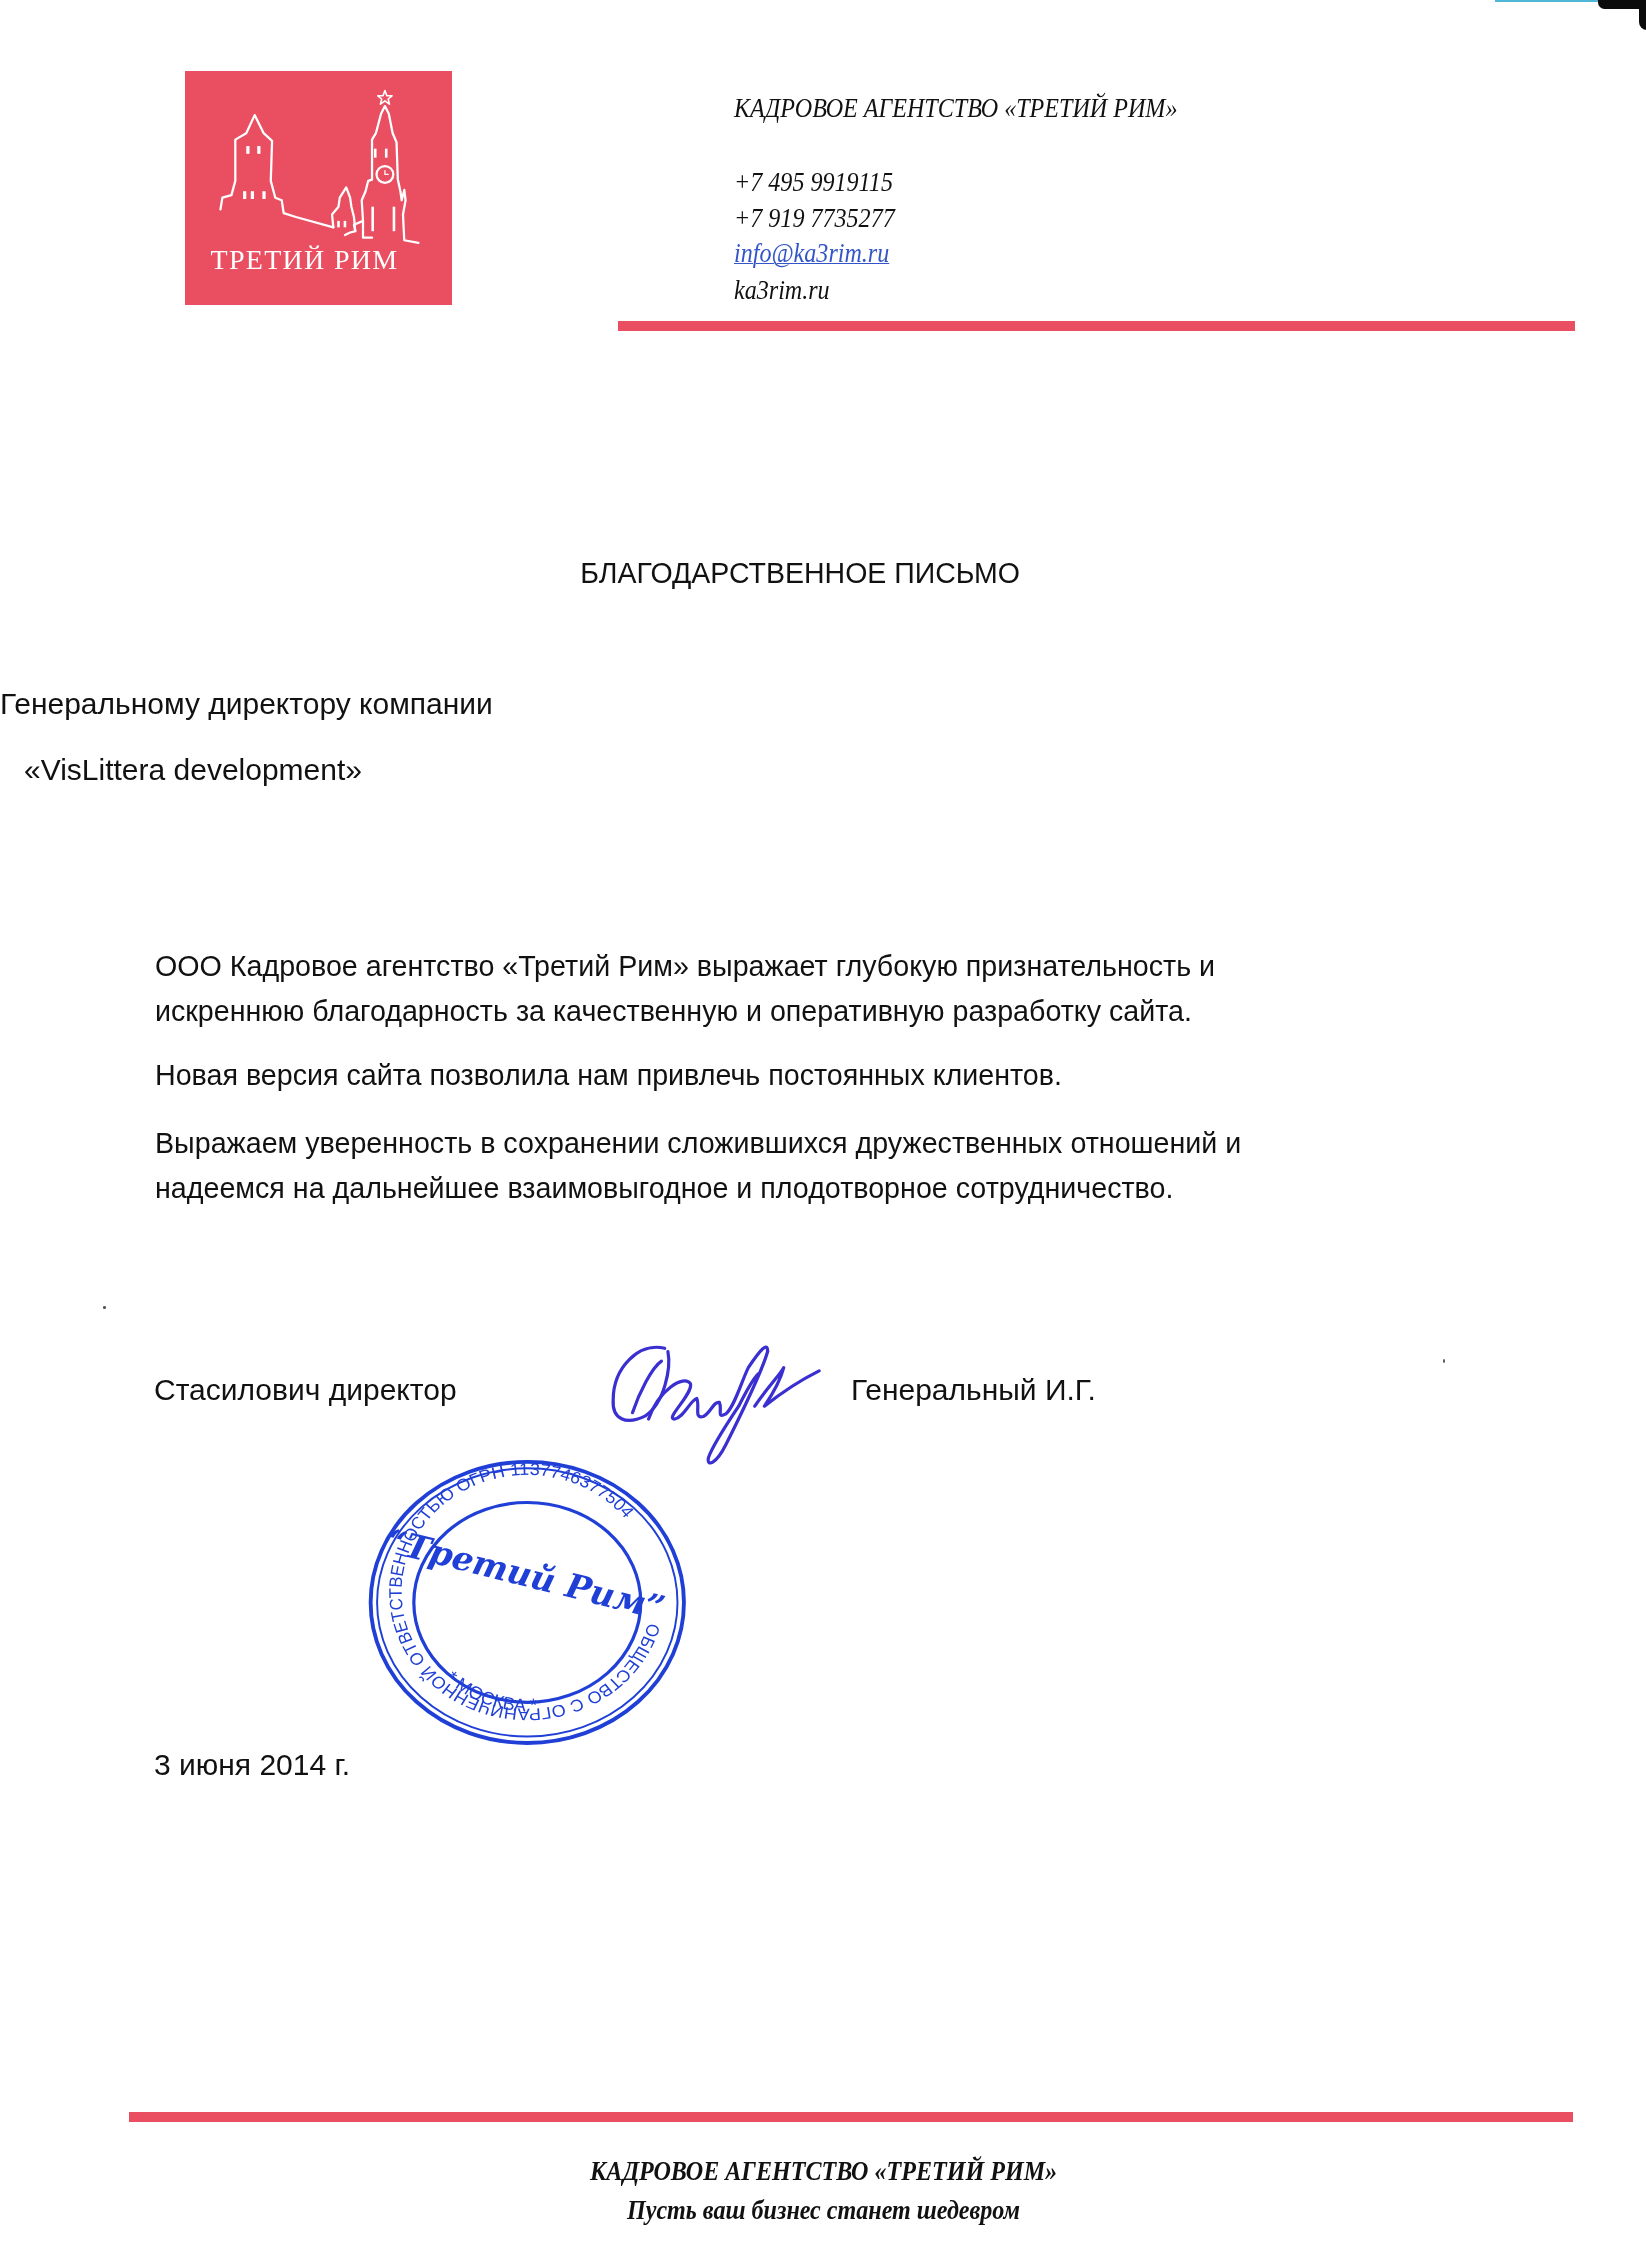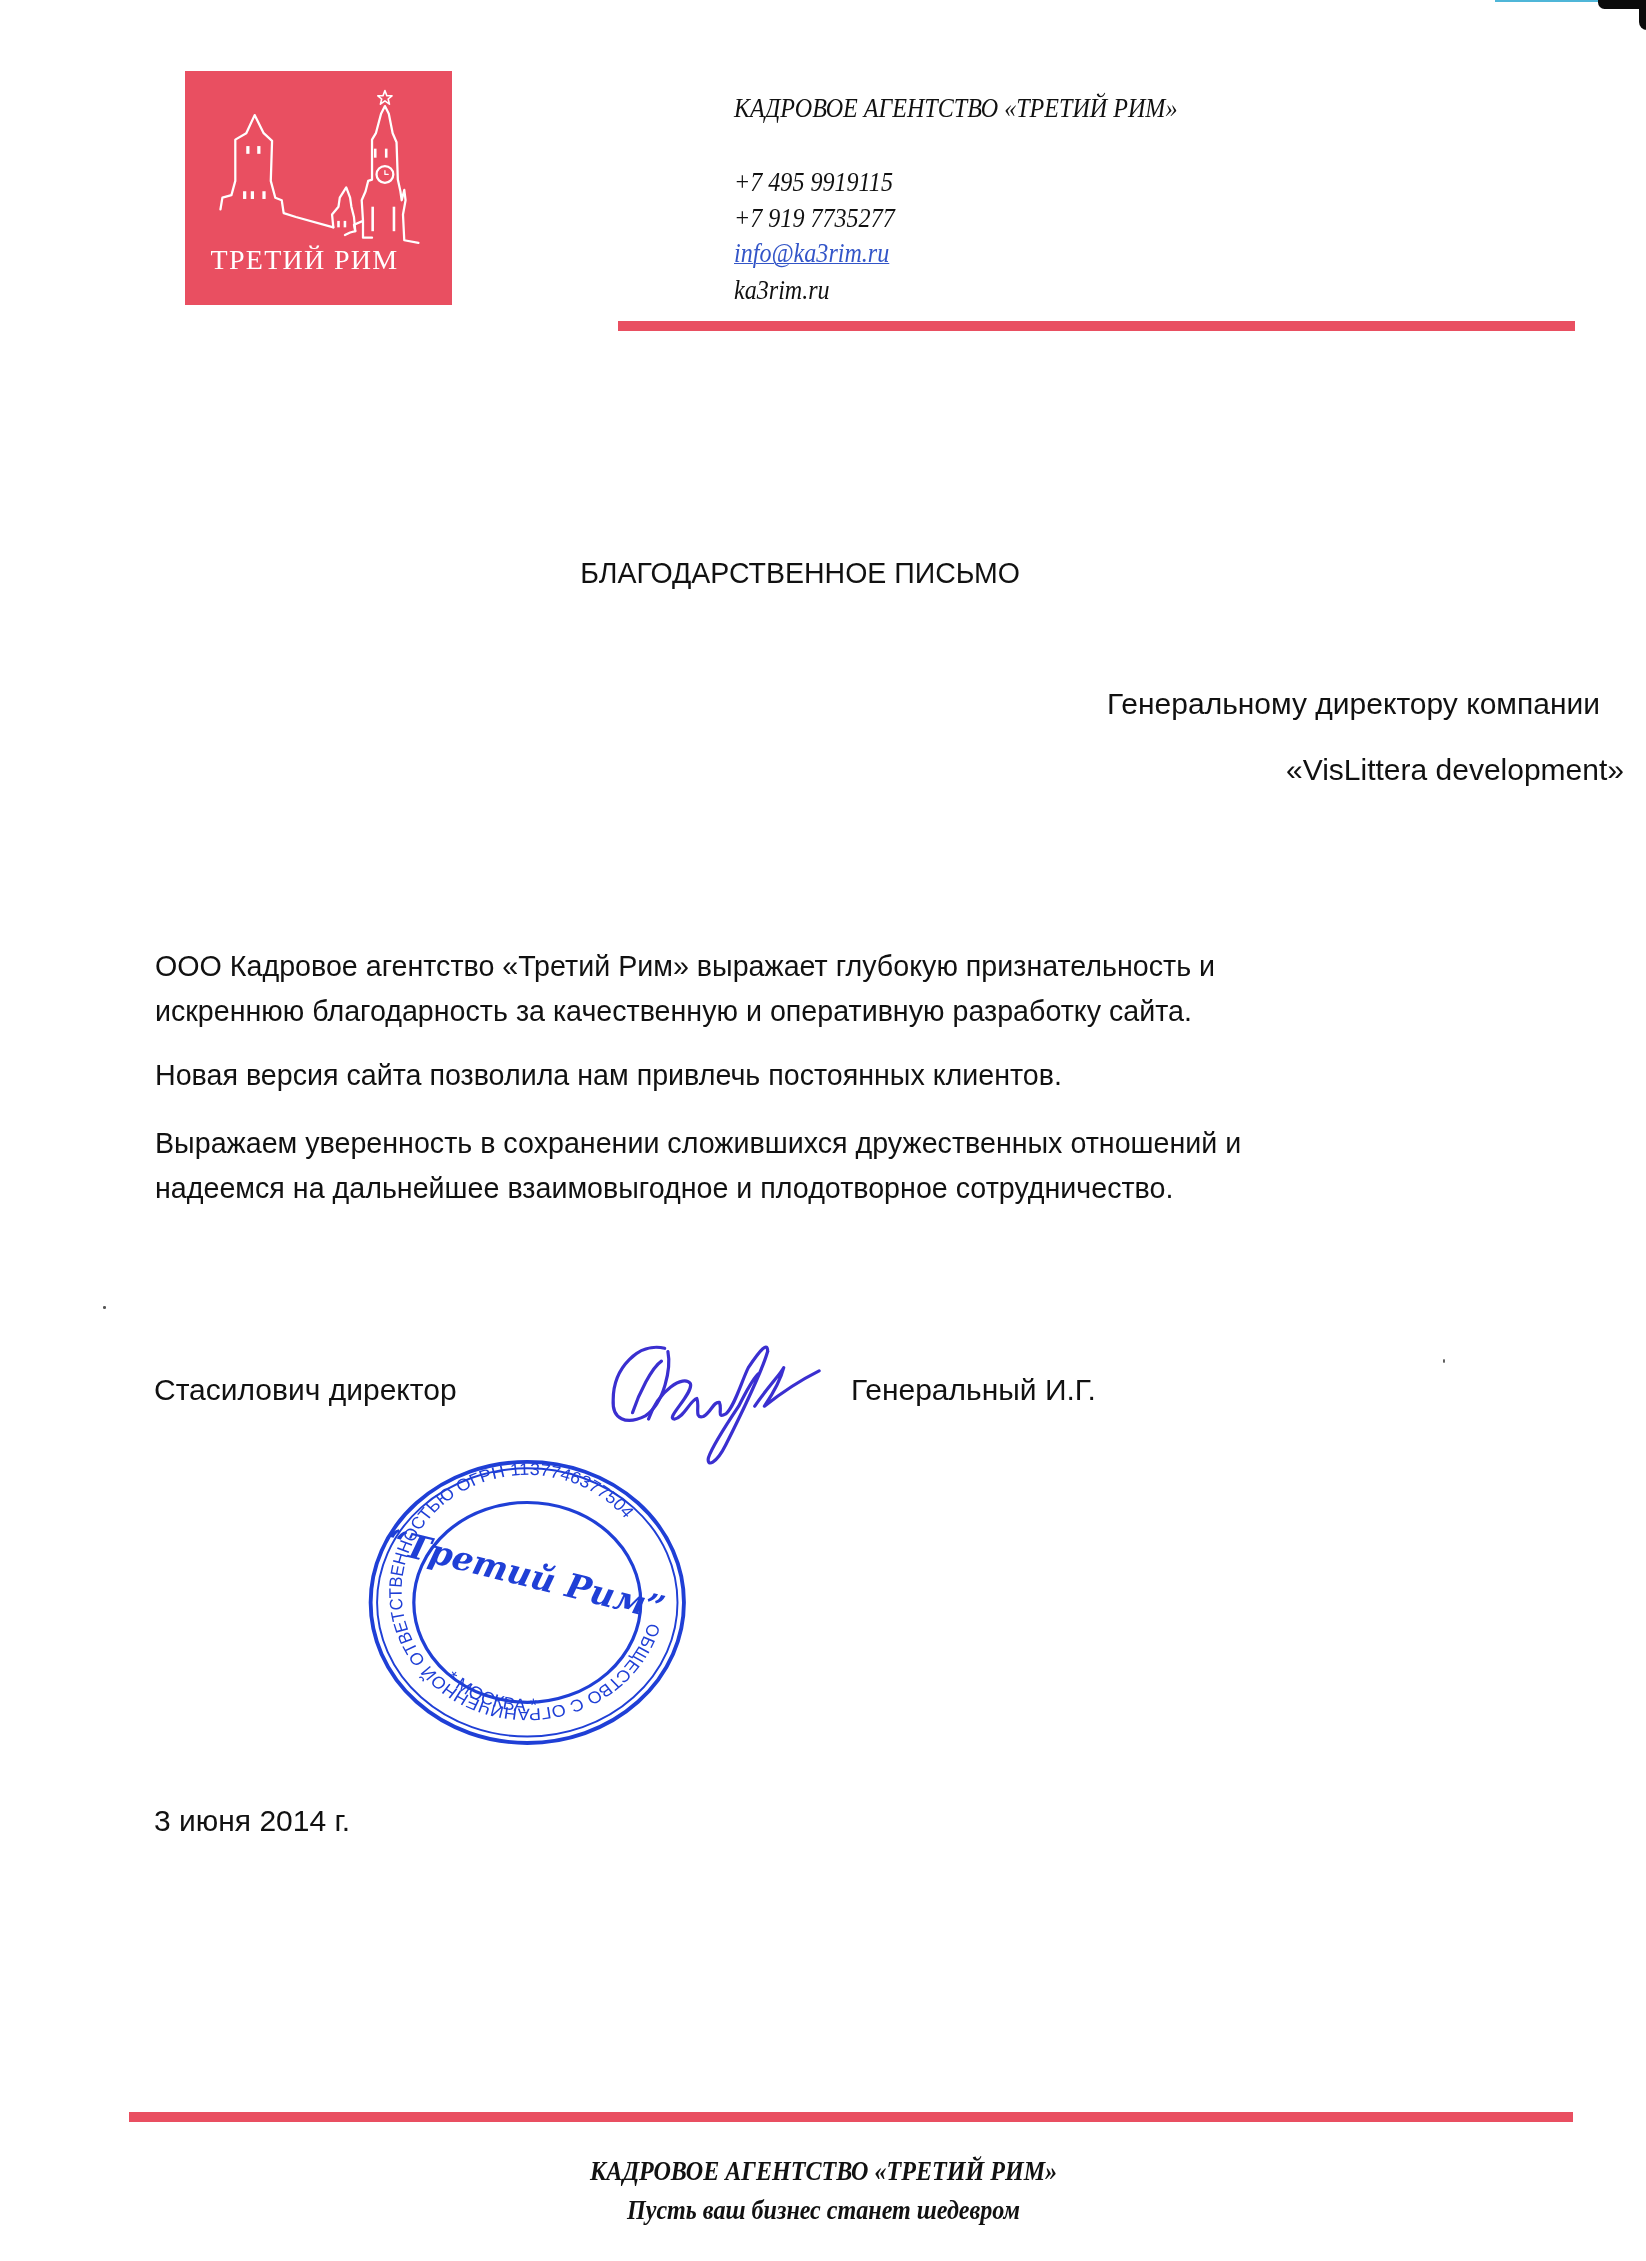--- a/index.html
+++ b/index.html
@@ -26,35 +26,35 @@
     .hdr-phone2 { top: 202px; }
     .hdr-email { top: 237px; color: #3355c8; text-decoration: underline; text-decoration-thickness: 1.3px; }
     .hdr-site { top: 274px; }
 
     .rule-top { left: 618px; top: 321px; width: 957px; height: 9.7px; background: #e94f61; }
     .rule-bottom { left: 129px; top: 2112px; width: 1444px; height: 10.3px; background: #e94f61; }
 
     
     .sans { font-family: "Liberation Sans", sans-serif; color: #111; white-space: nowrap; }
     .doc-title { left: 0; width: 1600px; top: 556px; text-align: center; font-size: 30px; transform: scaleX(0.95); }
-    .addr { left: 0; width: 1600px; text-align: right; font-size: 30px; }
+    .addr { left: 0; width: 1600px; text-align: left; font-size: 30px; }
     .addr1 { top: 687px; }
     .addr2 { top: 753px; margin-left: 24px; }
     .addr3 { top: 818px; }
 
     .para { left: 155px; font-size: 30px; transform: scaleX(0.955); transform-origin: left center; }
     .p1a { top: 949px; }
     .p1b { top: 994px; }
     .p2 { top: 1058px; }
     .p3a { top: 1126px; }
     .p3b { top: 1171px; }
 
     .sig-role { left: 154px; top: 1373px; font-size: 30px; }
     .sig-name { left: 851px; top: 1373px; font-size: 30px; }
-    .date { left: 154px; top: 1804px; font-size: 30px; }
+    .date { left: 154px; top: 1748px; font-size: 30px; }
 
     .signature { left: 587px; top: 1329px; width: 239px; height: 148px; }
     .stamp { left: 358px; top: 1449px; width: 336px; height: 303px; }
 
     
     .foot { font-family: "Liberation Serif", serif; font-style: italic; font-weight: bold; color: #111; left: 0; width: 1647px; text-align: center; white-space: nowrap; }
     .foot-title { top: 2155px; font-size: 28px; transform: scaleX(0.86); }
     .foot-slogan { top: 2194px; font-size: 28px; transform: scaleX(0.86); }
 
     .speck { position: absolute; background: #555; border-radius: 50%; }

